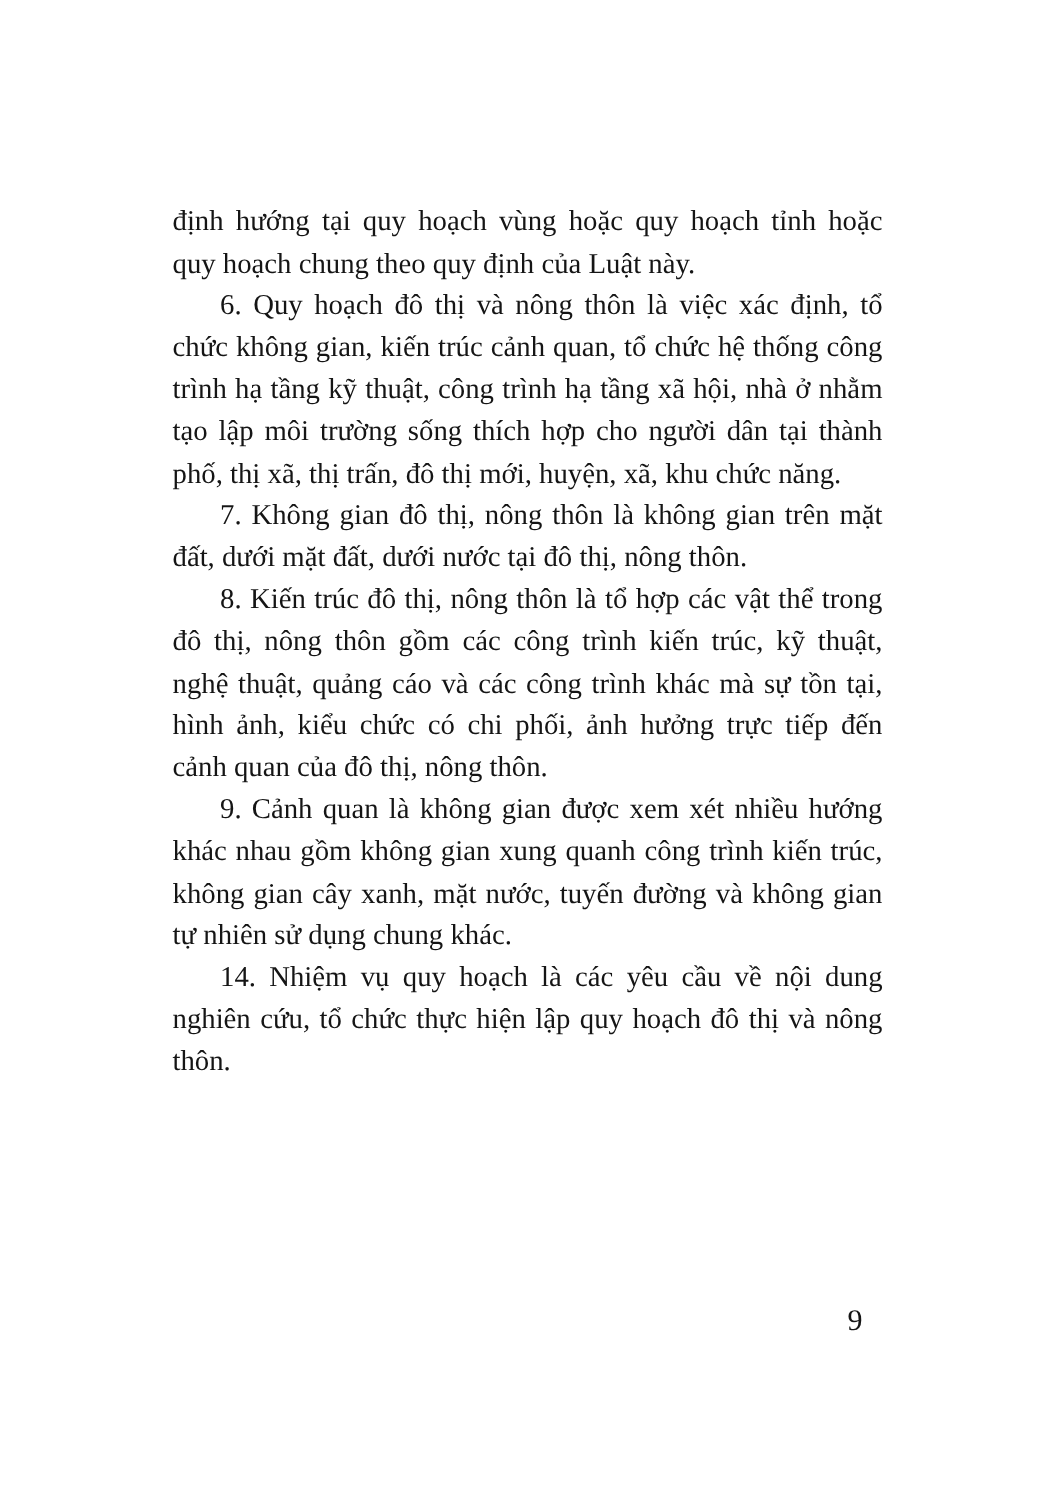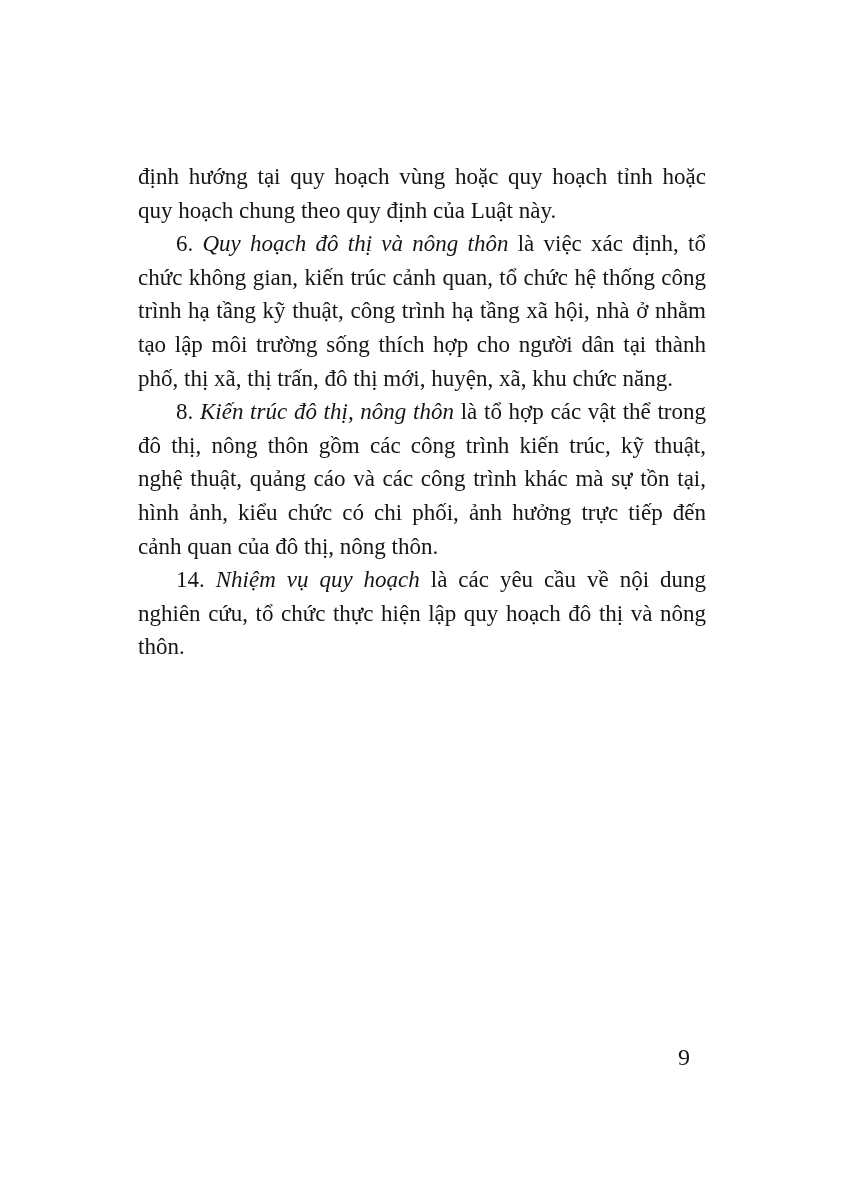--- a/index.html
+++ b/index.html
@@ -26,36 +26,37 @@
   }
   .para {
     margin: 0;
     text-align: justify;
     text-justify: inter-word;
   }
   .para.indent {
     text-indent: 38px;
   }
   .italic {
-    font-style: italic;
   }
   .page-number {
     position: absolute;
     left: 662px;
     top: 1040px;
     width: 44px;
     text-align: center;
     font-size: 24px;
     line-height: 34px;
   }
 </style>
 </head>
 <body>
 
 <div class="page">
   <main class="text-block">
       <p class="para"><span class="">định hướng tại quy hoạch vùng hoặc quy hoạch tỉnh hoặc quy hoạch chung theo quy định của Luật này.</span></p>
       <p class="para indent"><span class="">6. </span><span class="italic">Quy hoạch đô thị và nông thôn</span><span class=""> là việc xác định, tổ chức không gian, kiến trúc cảnh quan, tổ chức hệ thống công trình hạ tầng kỹ thuật, công trình hạ tầng xã hội, nhà ở nhằm tạo lập môi trường sống thích hợp cho người dân tại thành phố, thị xã, thị trấn, đô thị mới, huyện, xã, khu chức năng.</span></p>
+      <p class="para indent"><span class="">7. </span><span class="italic">Không gian đô thị, nông thôn</span><span class=""> là không gian trên mặt đất, dưới mặt đất, dưới nước tại đô thị, nông thôn.</span></p>
       <p class="para indent"><span class="">8. </span><span class="italic">Kiến trúc đô thị, nông thôn</span><span class=""> là tổ hợp các vật thể trong đô thị, nông thôn gồm các công trình kiến trúc, kỹ thuật, nghệ thuật, quảng cáo và các công trình khác mà sự tồn tại, hình ảnh, kiểu chức có chi phối, ảnh hưởng trực tiếp đến cảnh quan của đô thị, nông thôn.</span></p>
+      <p class="para indent"><span class="">9. </span><span class="italic">Cảnh quan</span><span class=""> là không gian được xem xét nhiều hướng khác nhau gồm không gian xung quanh công trình kiến trúc, không gian cây xanh, mặt nước, tuyến đường và không gian tự nhiên sử dụng chung khác.</span></p>
       <p class="para indent"><span class="">14. </span><span class="italic">Nhiệm vụ quy hoạch</span><span class=""> là các yêu cầu về nội dung nghiên cứu, tổ chức thực hiện lập quy hoạch đô thị và nông thôn.</span></p>
     </main>
   <div class="page-number">9</div>
 </div>
 
 </body></html>

